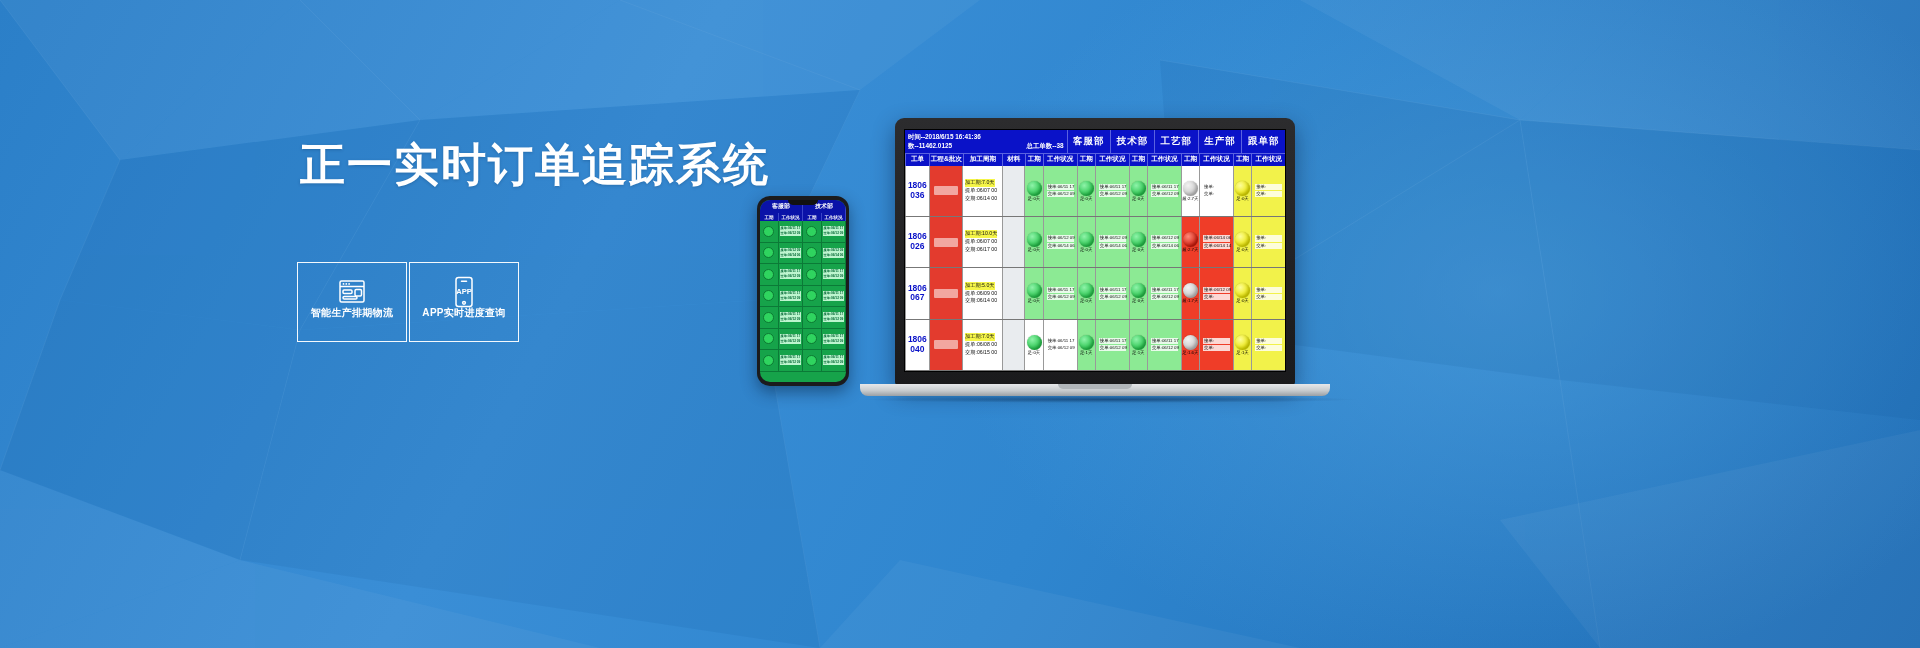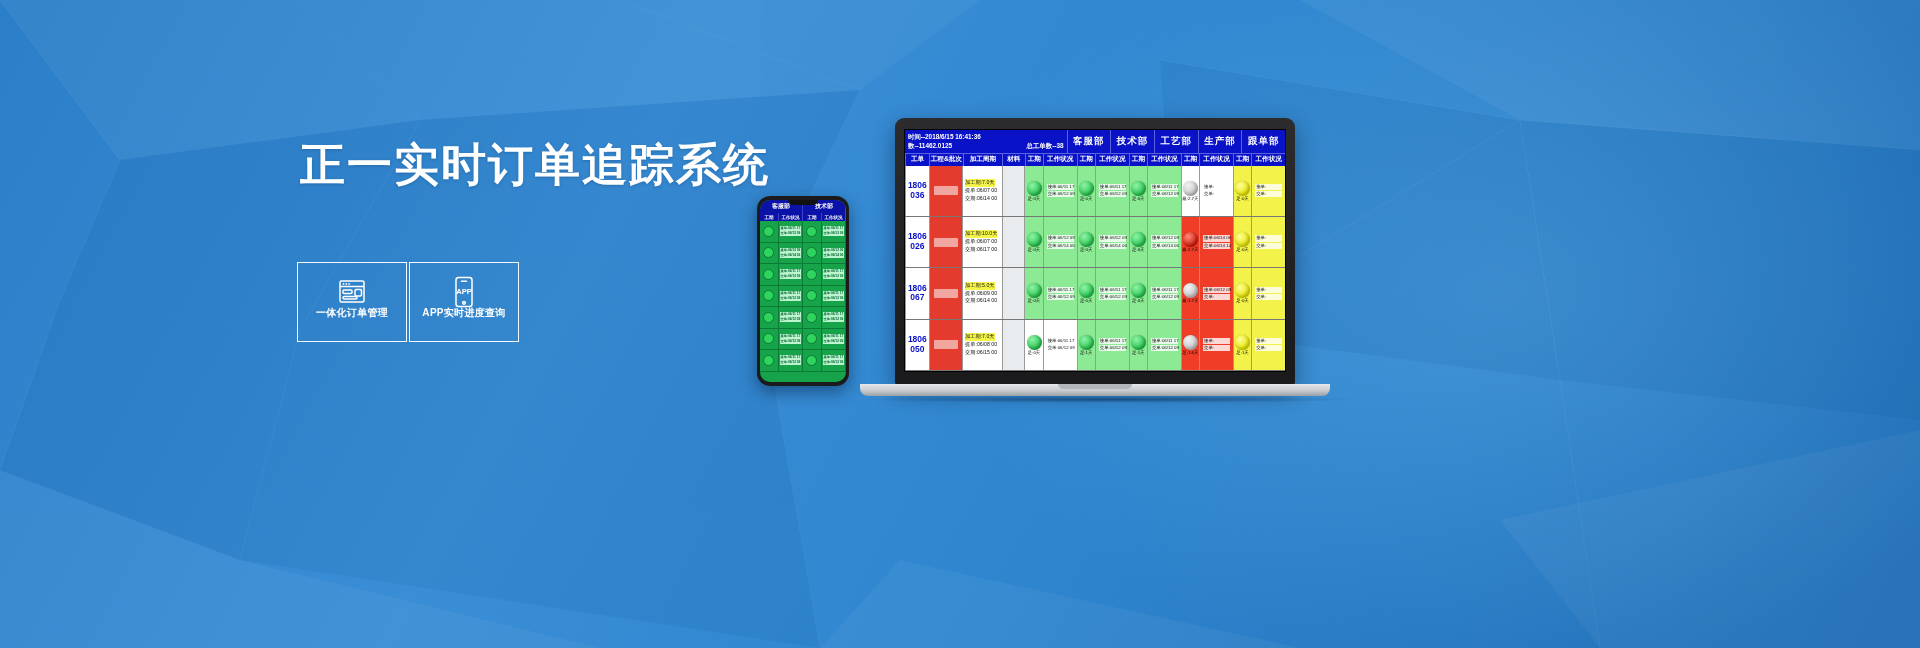--- a/index.html
+++ b/index.html
@@ -207,21 +207,21 @@
           <rect x="3" y="2" width="24" height="21" rx="1.5"></rect>
           <line x1="3" y1="7.5" x2="27" y2="7.5"></line>
           <circle cx="6.5" cy="4.9" r="0.9" fill="#fff" stroke="none"></circle>
           <circle cx="9.3" cy="4.9" r="0.9" fill="#fff" stroke="none"></circle>
           <circle cx="12.1" cy="4.9" r="0.9" fill="#fff" stroke="none"></circle>
           <rect x="6" y="11" width="9" height="3.4" rx="1"></rect>
           <rect x="18" y="10.5" width="6.5" height="6.5" rx="1.2"></rect>
           <rect x="6" y="17.5" width="14" height="2.6" rx="1.3"></rect>
         </svg>
       </span>
-      <span class="flabel">一体化订单管理</span>
+      <span class="flabel">智能生产排期物流</span>
     </div>
 
 
     <div class="feature">
       <span class="ficon">
         <svg width="22" height="32" viewBox="0 0 22 32" fill="none" stroke="#ffffff" stroke-width="1.5">
           <rect x="3" y="1.5" width="16" height="29" rx="2.5"></rect>
           <line x1="8.5" y1="5.2" x2="13.5" y2="5.2" stroke-linecap="round"></line>
           <circle cx="11" cy="26.8" r="1.4"></circle>
           <text x="11" y="18.4" font-size="7.6" font-family="Liberation Sans, sans-serif" font-weight="bold" fill="#ffffff" stroke="none" text-anchor="middle">APP</text>
@@ -622,21 +622,21 @@
                 <div class="dcell stat bg-yellow">
                   <div class="sbox">
                     <div class="sline tag">接单:</div>
                     <div class="sline tag">交单:</div>
                   </div>
                 </div>
               </div>
               <div class="drow">
                 <div class="dcell order">
                   <span>1806</span>
-                  <span>050</span>
+                  <span>040</span>
                 </div>
                 <div class="dcell proj">
                   <div class="blur"></div>
                 </div>
                 <div class="dcell cycle">
                   <div class="cl hl">加工期:7.0天</div>
                   <div class="cl">提单:06/08 00</div>
                   <div class="cl">交期:06/15 00</div>
                 </div>
                 <div class="dcell mat"></div>

